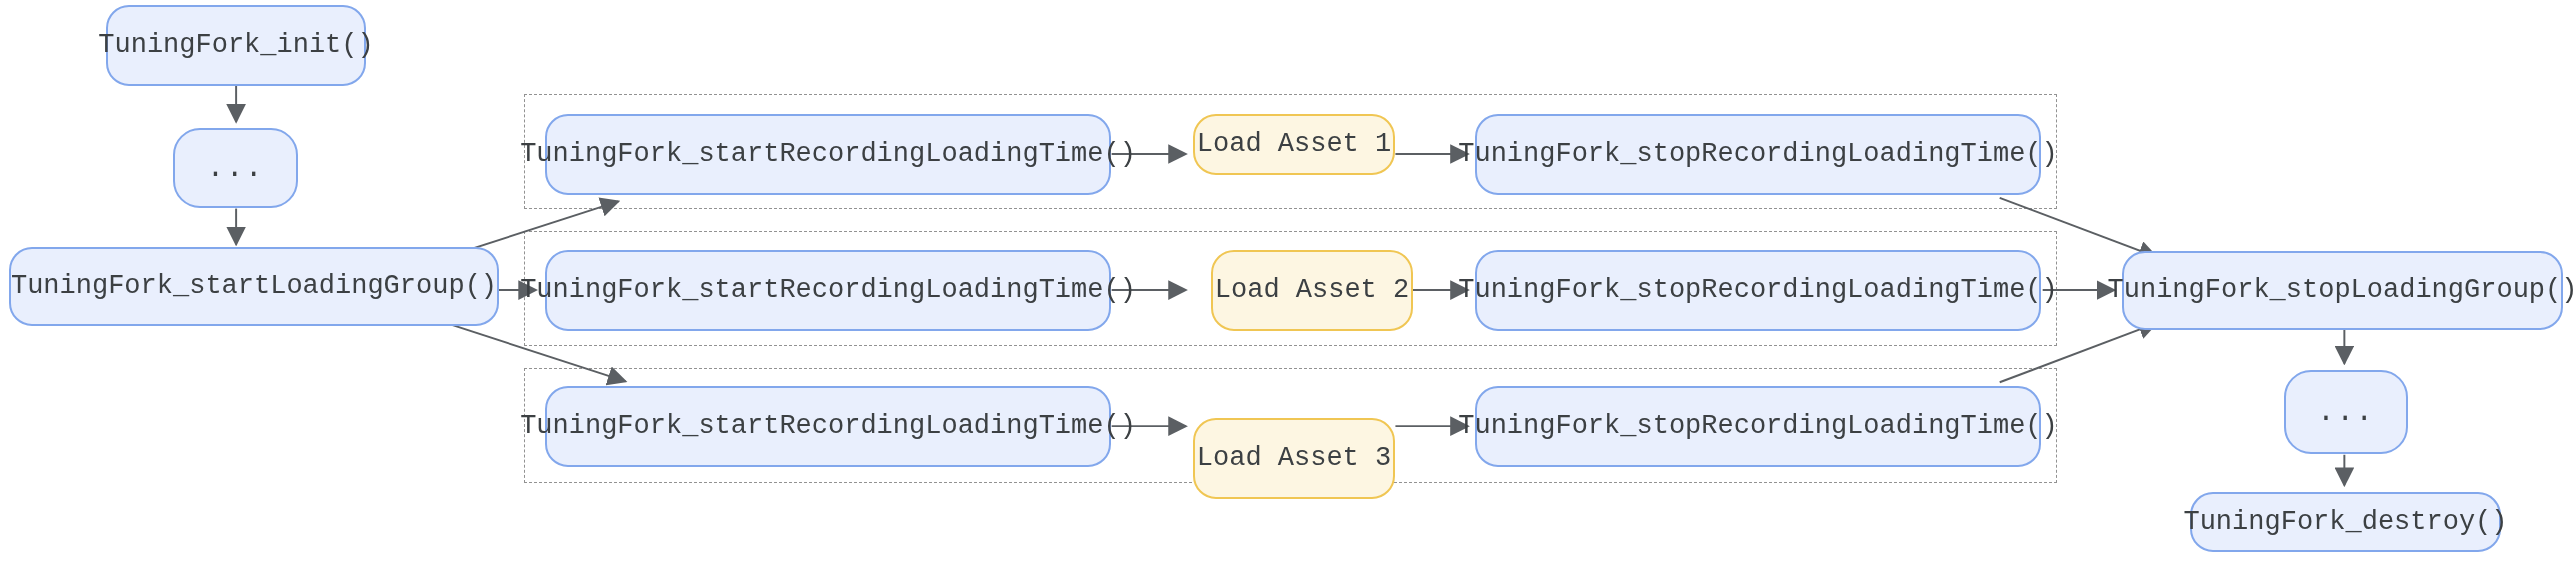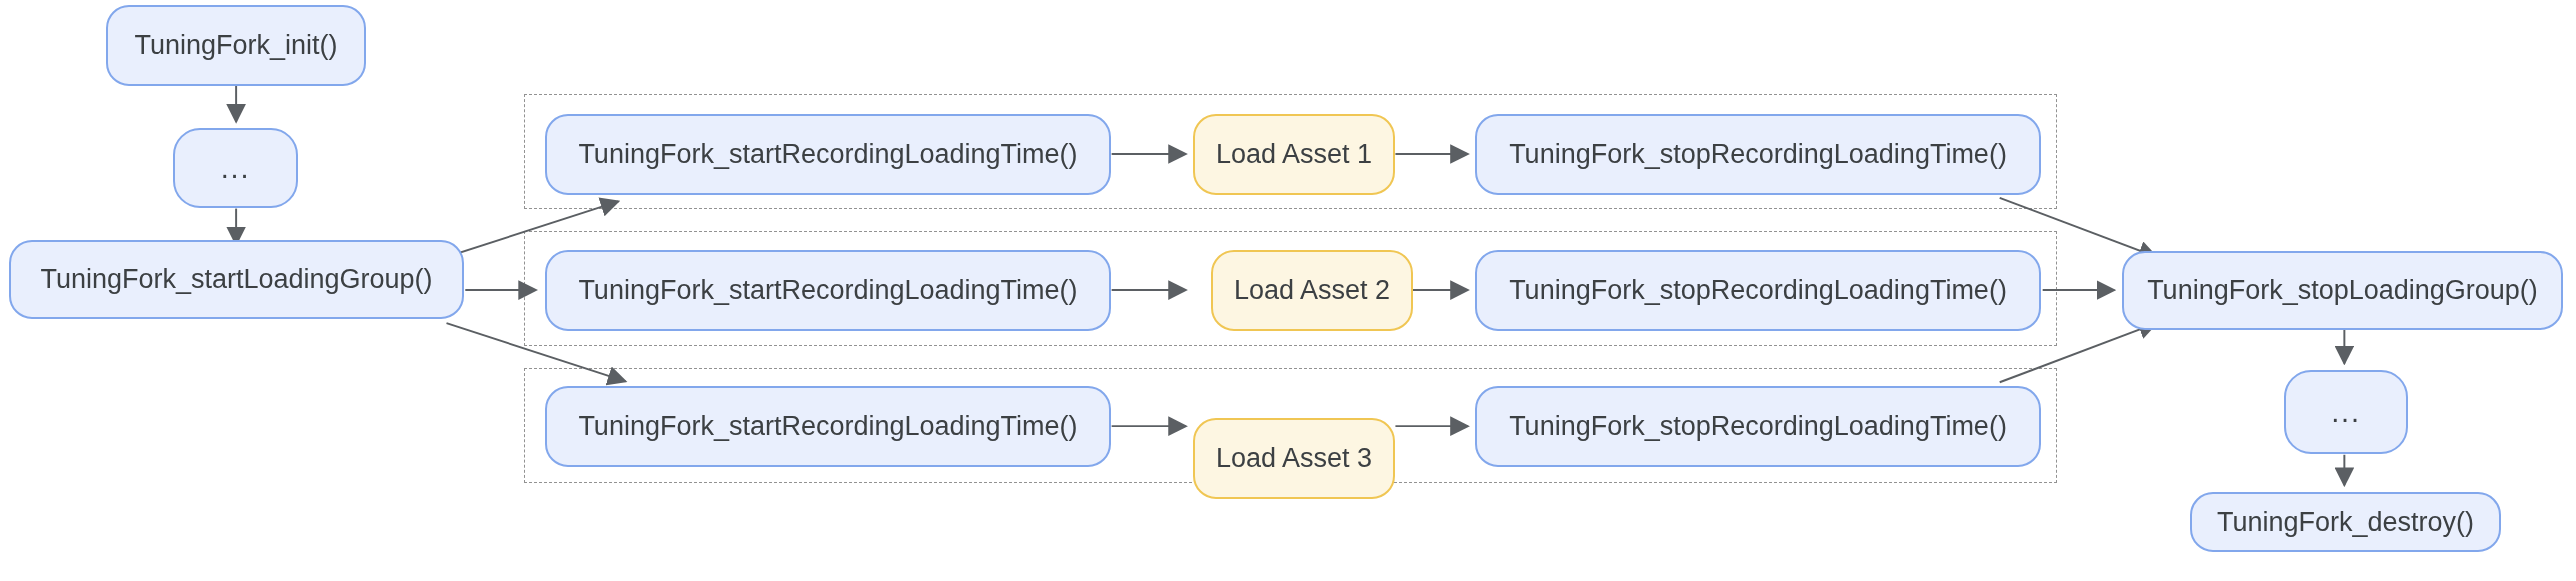--- a/index.html
+++ b/index.html
@@ -11,21 +11,21 @@
     --dashed-border: #929292;
     --text: #3c4043;
     --background: #ffffff;
   }
   html, body { margin: 0; padding: 0; background: var(--background); }
   .canvas {
     position: relative;
     width: 2576px;
     height: 581px;
     background: var(--background);
-    font-family: Liberation Sans, sans-serif;
+    font-family: Liberation Mono, monospace;
     color: var(--text);
     overflow: hidden;
   }
   .group-box {
     position: absolute;
     left: 524px;
     width: 1533px;
     height: 115px;
     border: 1.8px dashed var(--dashed-border);
     box-sizing: border-box;
@@ -90,24 +90,24 @@
     <line x1="1558" y1="476" x2="1639" y2="476" marker-end="url(#arrow)"></line>
     <line x1="2233" y1="221" x2="2408" y2="287" marker-end="url(#arrow)"></line>
     <line x1="2281" y1="324" x2="2361" y2="324" marker-end="url(#arrow)"></line>
     <line x1="2233" y1="427" x2="2408" y2="361" marker-end="url(#arrow)"></line>
     <line x1="2618" y1="368" x2="2618" y2="406" marker-end="url(#arrow)"></line>
     <line x1="2618" y1="508" x2="2618" y2="542" marker-end="url(#arrow)"></line>
   </svg>
 
   <div class="node" style="left:106px; top:4.5px;  width:260px; height:81px;">TuningFork_init()</div>
   <div class="node dots" style="left:173px; top:128px; width:125px; height:80px;">...</div>
-  <div class="node" style="left:9px; top:240px; width:455px; height:79px;">TuningFork_startLoadingGroup()</div>
+  <div class="node" style="left:9px; top:247px; width:490px; height:79px;">TuningFork_startLoadingGroup()</div>
 
   <div class="node" style="left:545px; top:114px; width:566px; height:81px;">TuningFork_startRecordingLoadingTime()</div>
-  <div class="node yellow" style="left:1193px; top:114px; width:202px; height:81px;">Load Asset 1</div>
+  <div class="node yellow" style="left:1193px; top:114px; width:202px; height:61px;">Load Asset 1</div>
   <div class="node" style="left:1475px; top:114px; width:566px; height:81px;">TuningFork_stopRecordingLoadingTime()</div>
 
   <div class="node" style="left:545px; top:250px; width:566px; height:81px;">TuningFork_startRecordingLoadingTime()</div>
   <div class="node yellow" style="left:1211px; top:250px; width:202px; height:81px;">Load Asset 2</div>
   <div class="node" style="left:1475px; top:250px; width:566px; height:81px;">TuningFork_stopRecordingLoadingTime()</div>
 
   <div class="node" style="left:545px; top:386px; width:566px; height:81px;">TuningFork_startRecordingLoadingTime()</div>
   <div class="node yellow" style="left:1193px; top:386px; width:202px; height:81px;margin-top:32px;">Load Asset 3</div>
   <div class="node" style="left:1475px; top:386px; width:566px; height:81px;">TuningFork_stopRecordingLoadingTime()</div>
 

